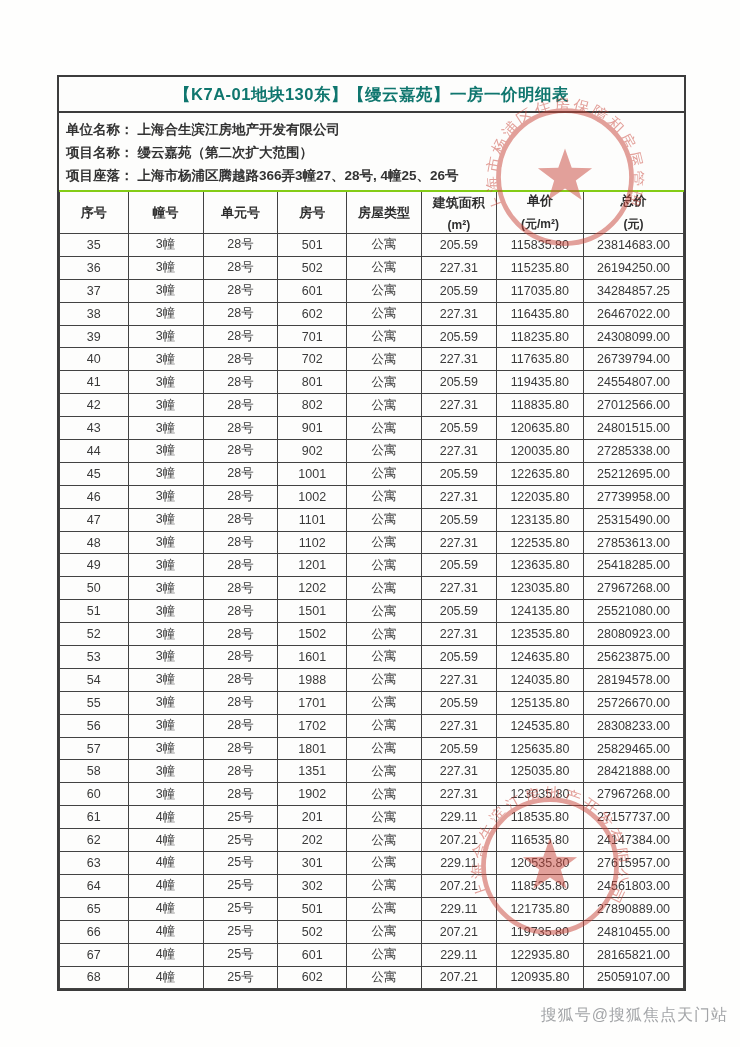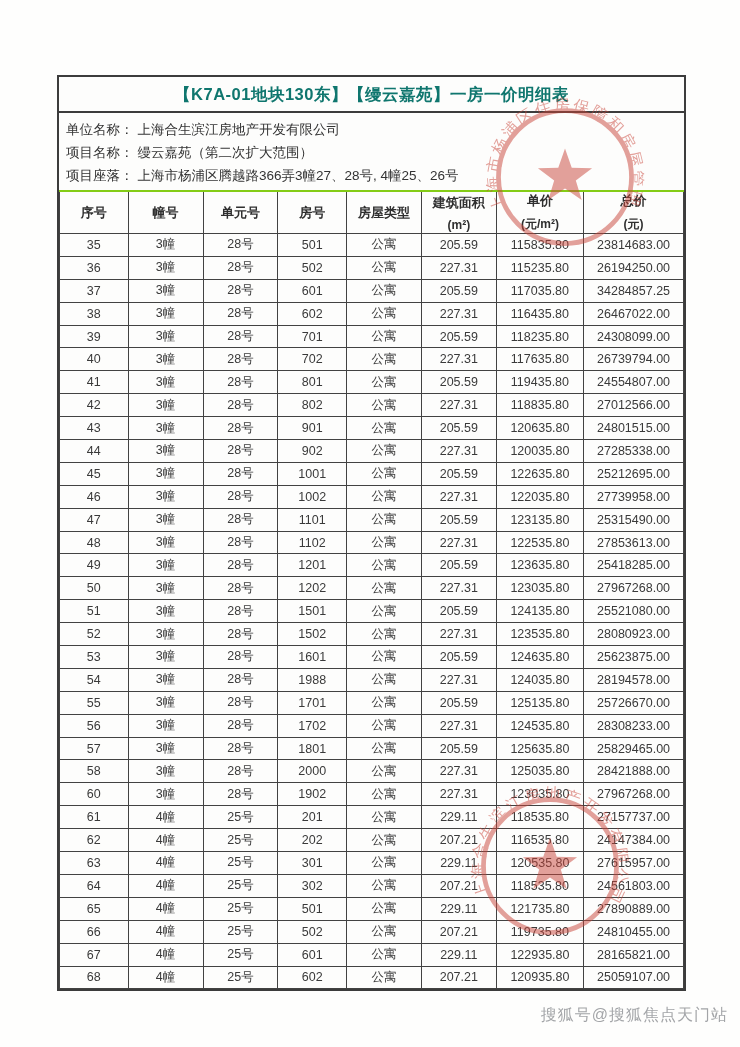--- a/index.html
+++ b/index.html
@@ -12,21 +12,21 @@
   .doc{
     position:absolute;left:57px;top:75px;width:629px;
     border:2px solid #3c3c3c;background:#fdfdfc;box-sizing:border-box;
   }
   .title-row{
     height:34px;line-height:34px;text-align:center;
     font-weight:bold;font-size:16.5px;color:#0f766e;
     border-bottom:2px solid #3c3c3c;letter-spacing:.5px;
   }
   .info-block{padding:5px 4px 3px 7px;}
-  .info-row{height:23px;line-height:23px;font-size:13.5px;font-weight:normal;color:#333;}
+  .info-row{height:23px;line-height:23px;font-size:13.5px;font-weight:bold;color:#333;}
   .info-label{margin-right:4px;}
   table.price{
     width:100%;border-collapse:collapse;table-layout:fixed;
     border-top:2px solid #84cc16;
   }
   table.price th,table.price td{
     border:1.4px solid #424242;text-align:center;vertical-align:middle;
     overflow:hidden;white-space:nowrap;
   }
   table.price th{font-size:13px;font-weight:bold;color:#2f2f2f;height:40px;padding:0;}
@@ -332,21 +332,21 @@
             <td>1801</td>
             <td>公寓</td>
             <td>205.59</td>
             <td>125635.80</td>
             <td>25829465.00</td>
           </tr>
           <tr>
             <td>58</td>
             <td>3幢</td>
             <td>28号</td>
-            <td>2000</td>
+            <td>1351</td>
             <td>公寓</td>
             <td>227.31</td>
             <td>125035.80</td>
             <td>28421888.00</td>
           </tr>
           <tr>
             <td>60</td>
             <td>3幢</td>
             <td>28号</td>
             <td>1902</td>

